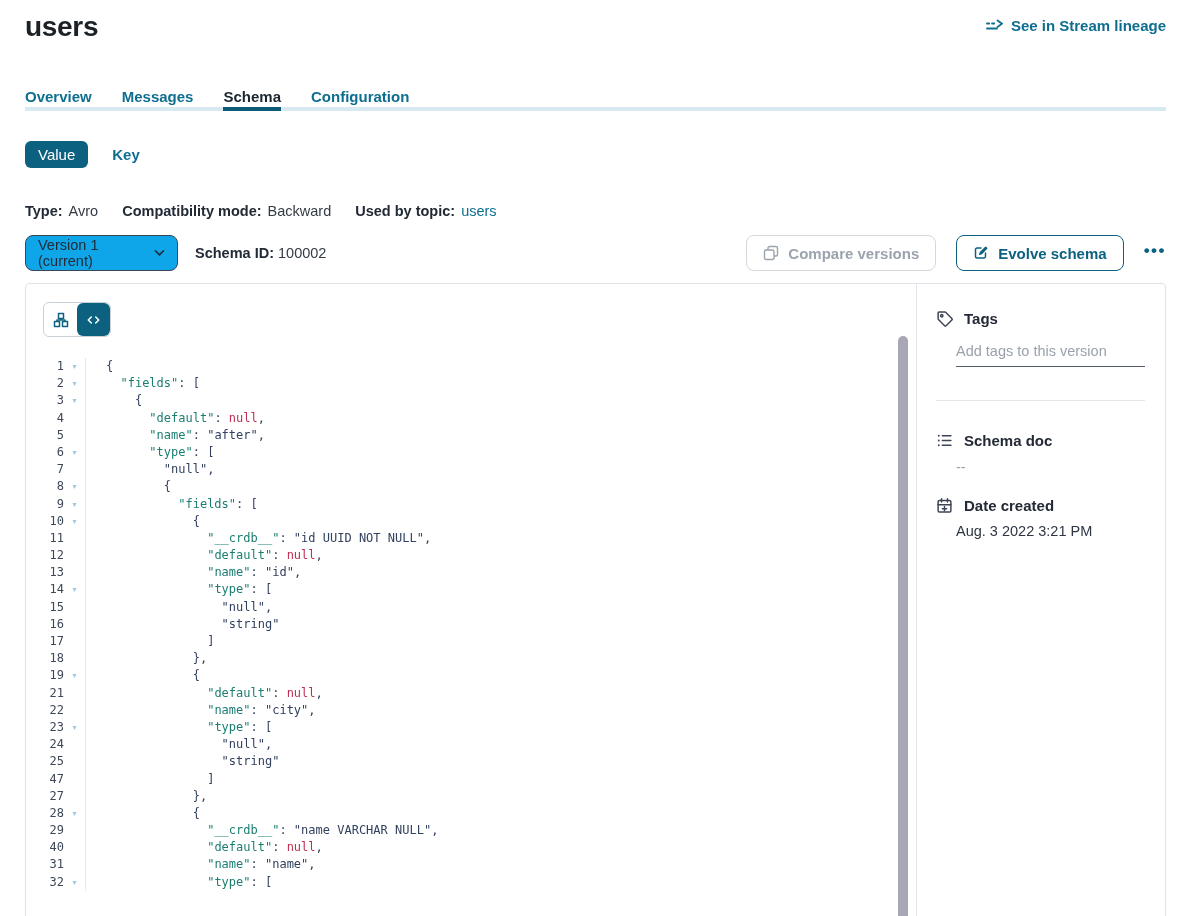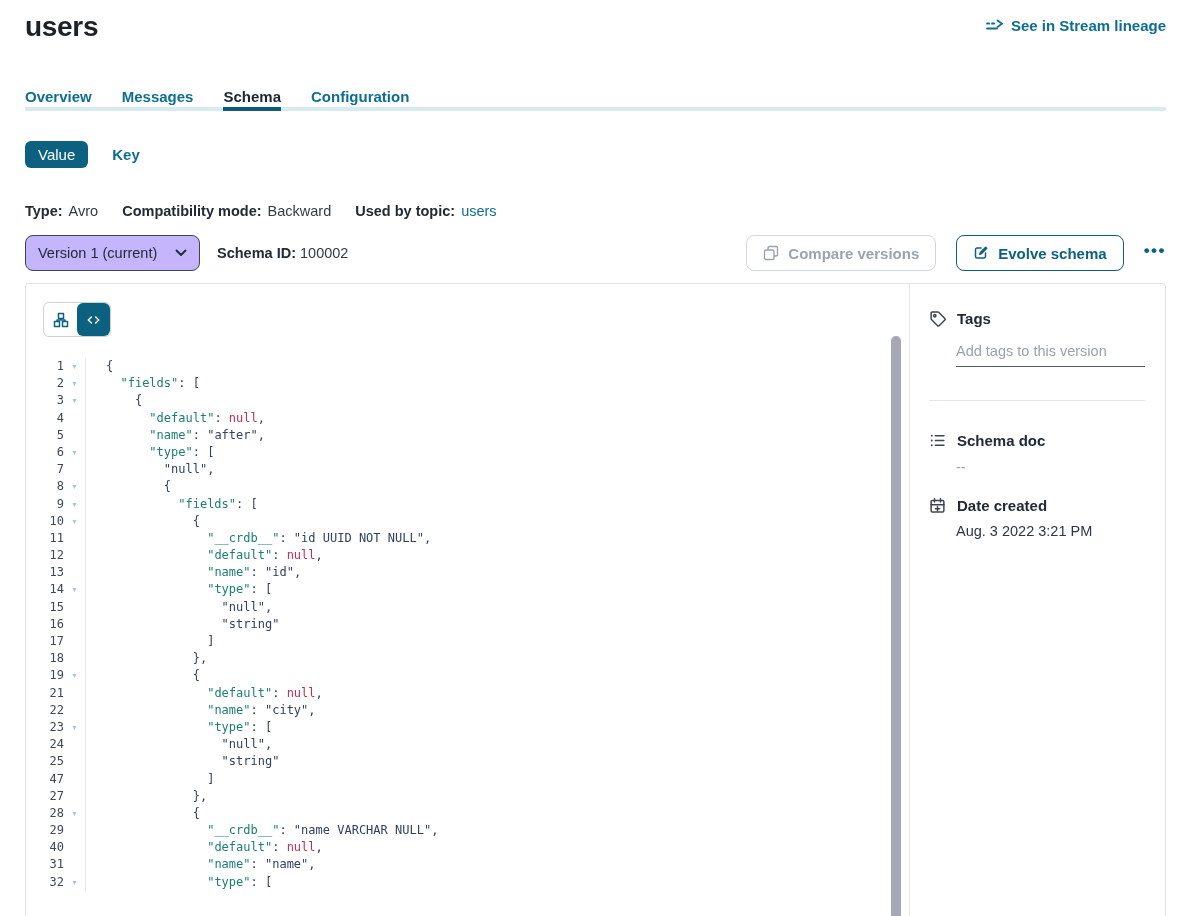--- a/index.html
+++ b/index.html
@@ -45,21 +45,21 @@
   .key-link{color:var(--accent);font-size:15px;font-weight:700;cursor:pointer;}
 
   
   .meta-row{margin-top:35px;display:flex;align-items:baseline;gap:6px;font-size:14.5px;color:var(--text);}
   .meta-row .lbl{font-weight:700;color:#222a35;}
   .meta-row .gap{width:12px;}
   .meta-link{color:var(--accent);cursor:pointer;}
 
   
   .version-row{margin-top:16px;display:flex;align-items:center;}
-  .select{display:inline-flex;align-items:center;justify-content:space-between;width:175px;height:36px;border:1.5px solid #3c4654;border-radius:8px;padding:0 12px 0 12px;font-size:14.5px;color:#222b36;cursor:pointer;background:#c4b5fd;}
+  .select{display:inline-flex;align-items:center;justify-content:space-between;width:153px;height:36px;border:1.5px solid #3c4654;border-radius:8px;padding:0 12px 0 12px;font-size:14.5px;color:#222b36;cursor:pointer;background:#0ea5e9;}
   .select svg{display:block;margin-left:8px;}
   .schema-id{margin-left:17px;font-size:14.5px;color:var(--text);}
   .schema-id .lbl{font-weight:700;color:#222a35;}
   .right-actions{margin-left:auto;display:flex;align-items:center;gap:20px;}
   .btn{display:inline-flex;align-items:center;gap:9px;height:36px;border-radius:8px;padding:0 16px;font-size:15px;font-weight:700;font-family:inherit;background:#fff;cursor:pointer;}
   .btn.disabled{border:1px solid #d3d8dd;color:#9ba3ad;cursor:default;}
   .btn.primary-outline{border:1px solid var(--accent-dark);color:var(--accent-dark);}
   .more-dots{color:var(--accent-dark);font-weight:700;font-size:17px;letter-spacing:1.5px;cursor:pointer;line-height:1;padding-bottom:6px;}
 
   
@@ -77,21 +77,21 @@
   .tk-k{color:var(--code-key);}
   .tk-s{color:var(--code-punct);}
   .tk-n{color:var(--code-null);}
   .scroll-thumb{position:absolute;top:52px;right:8px;width:10px;height:600px;border-radius:5px;background:var(--thumb);}
 
   
   .side{flex:1;padding:26px 20px 0 19px;}
   .side-sec .sec-head{display:flex;align-items:center;gap:11px;color:#232a35;}
   .sec-head .sec-title{font-size:15px;font-weight:700;}
   .sec-head svg{display:block;color:#3d4454;flex:none;}
-  .sec-body{margin-left:27px;}
+  .sec-body{margin-left:20px;}
   .tags-input{display:block;width:189px;border:none;border-bottom:1px solid #555d6b;background:transparent;margin-top:16px;padding:0 0 7px 0;font-size:14.5px;font-family:inherit;color:var(--text);outline:none;}
   .tags-input::placeholder{color:var(--muted);}
   .side-divider{border:none;border-top:1px solid #e3e6ea;margin:33px 0 0 0;}
   .sec-schema-doc{margin-top:31px;}
   .sec-date{margin-top:22px;}
   .doc-value{margin-top:10px;font-size:14.5px;color:#9aa0aa;}
   .date-value{margin-top:9px;font-size:14.5px;color:#2e3643;}
 </style>
 </head>
 <body>

